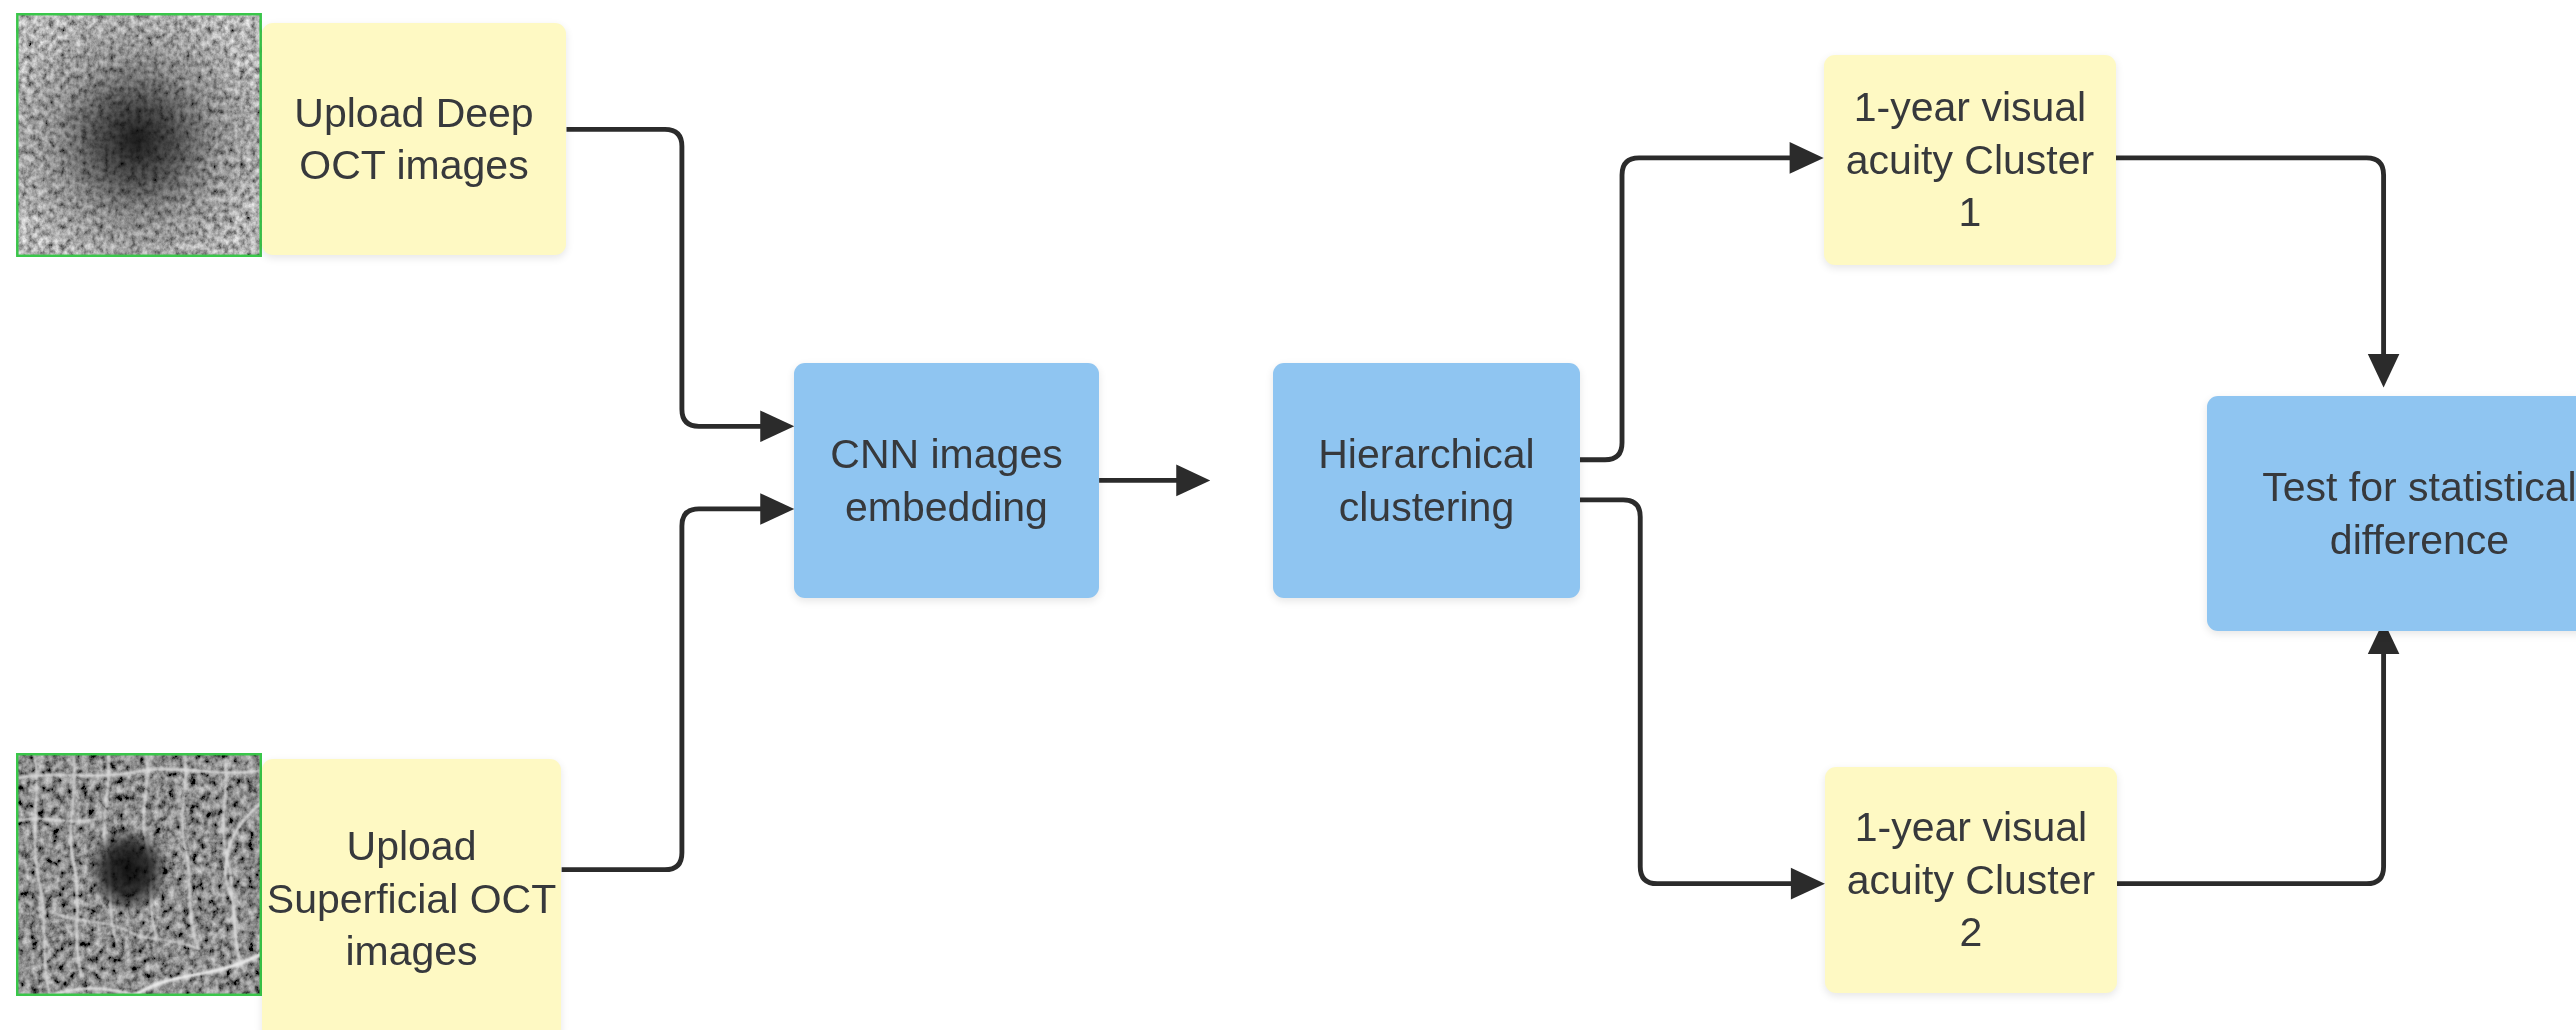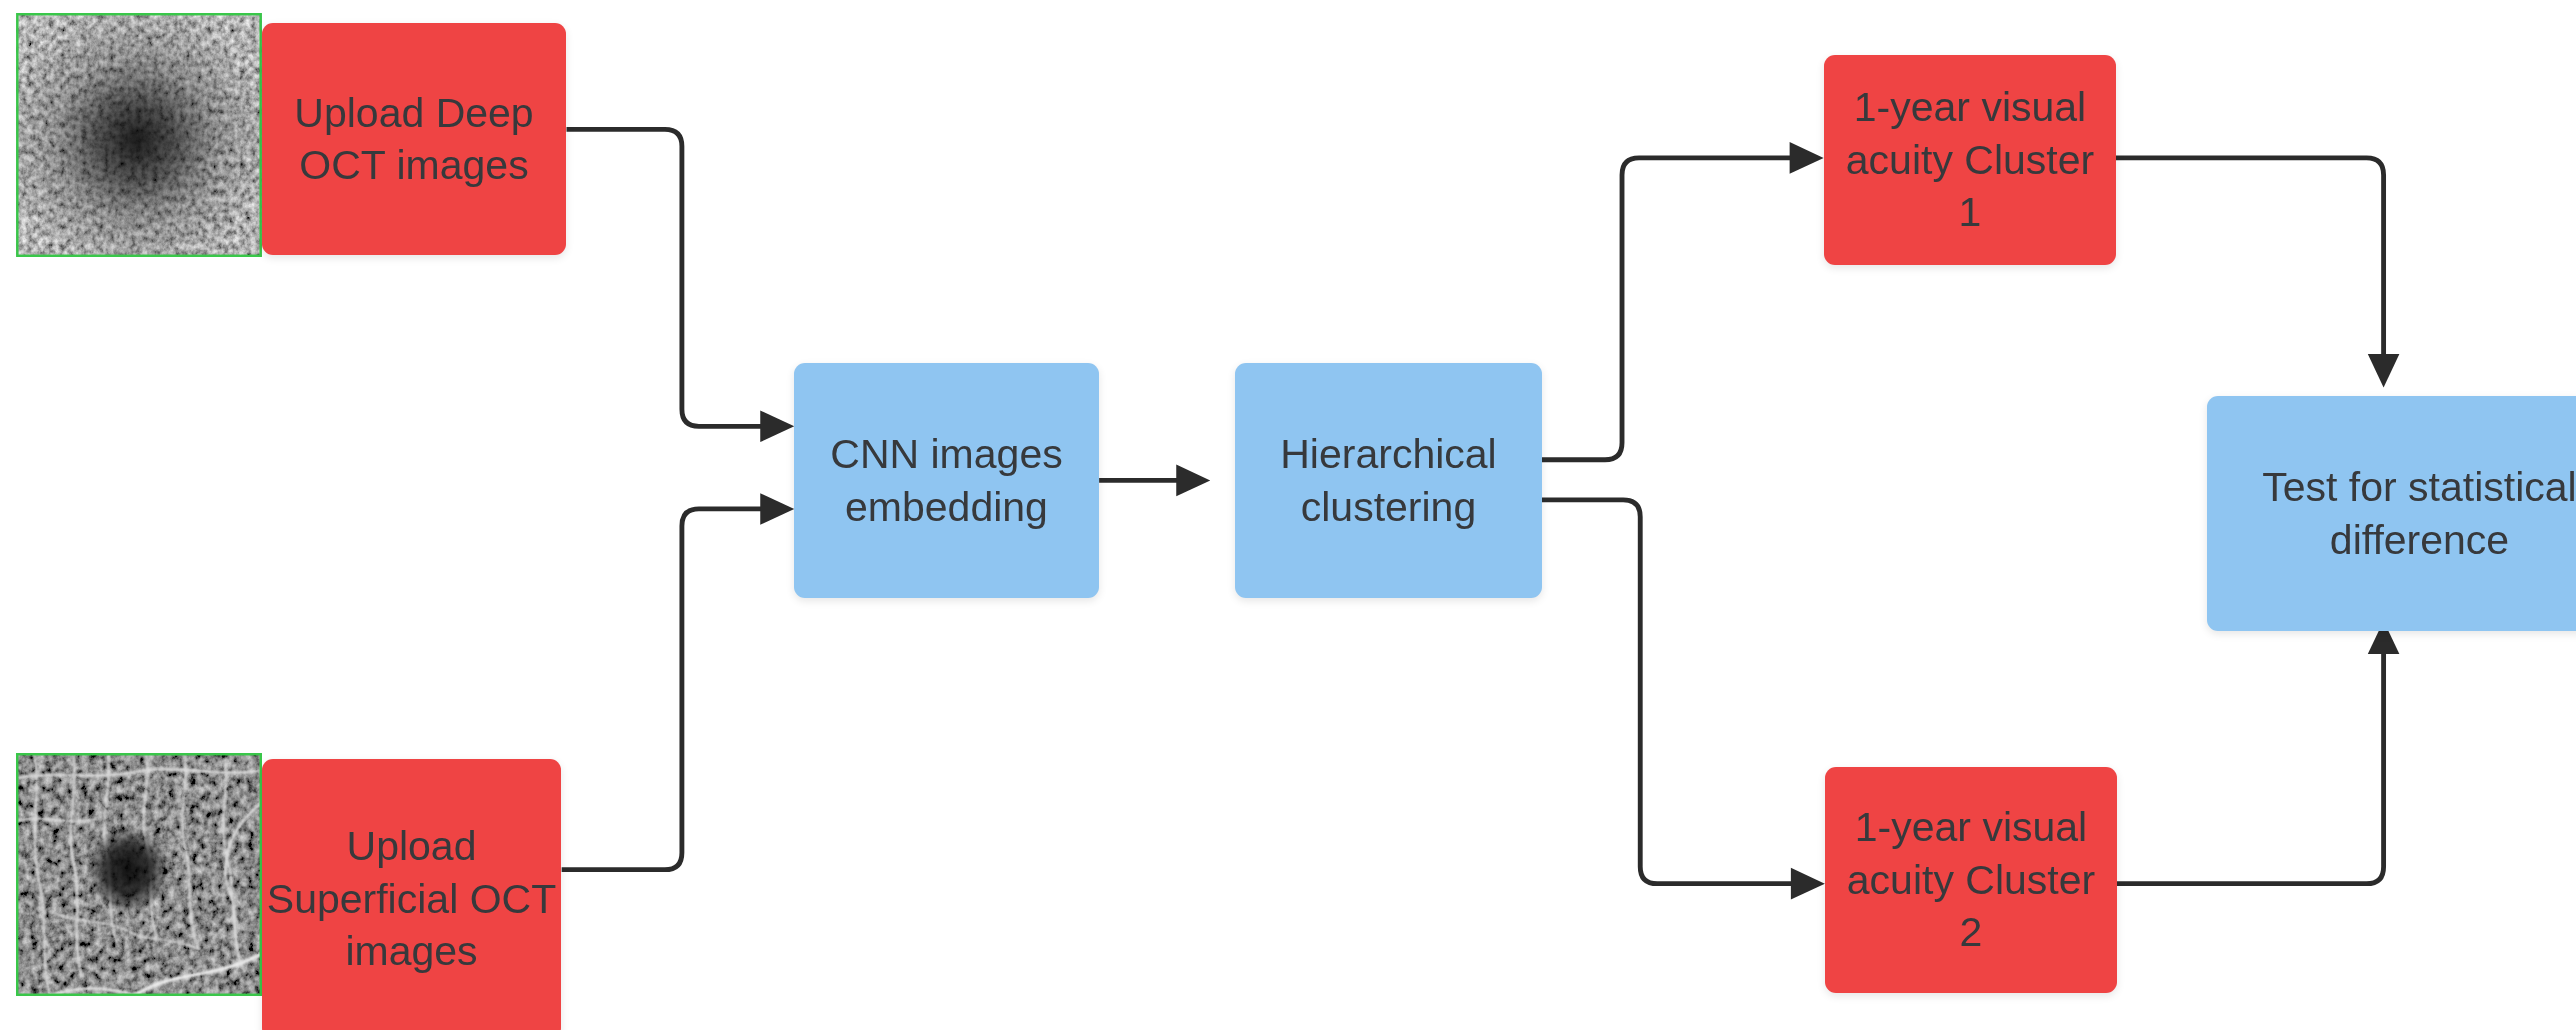--- a/index.html
+++ b/index.html
@@ -7,21 +7,21 @@
     position:relative;width:2576px;height:1030px;background:#ffffff;
     font-family:"Liberation Sans",sans-serif;overflow:hidden;
   }
   .node{
     position:absolute;border-radius:11px;
     display:flex;align-items:center;justify-content:center;
     text-align:center;color:#37393c;font-size:41px;line-height:1.28;
     box-shadow:0 3px 8.5px rgba(0,0,0,0.10);
   }
   .node .lbl{white-space:pre-line;width:100%;}
-  .node.yellow{background:#ef4444;}
+  .node.yellow{background:#fef9c3;}
   .node.blue{background:#8FC5F1;}
   .scan{position:absolute;}
   svg.connectors{position:absolute;left:0;top:0;}
 </style>
 </head>
 <body>
 
 <div id="stage">
 
   <svg class="connectors" width="2576" height="1030" viewBox="0 0 4240 1696">
@@ -120,21 +120,21 @@
     <span class="lbl">Upload
 Superficial OCT
 images</span>
   </div>
 
   <div class="node blue" style="left:794px;top:363px;width:305px;height:235px">
     <span class="lbl">CNN images
 embedding</span>
   </div>
 
-  <div class="node blue" style="left:1235px;top:363px;width:307px;height:235px">
+  <div class="node blue" style="left:1273px;top:363px;width:307px;height:235px">
     <span class="lbl">Hierarchical
 clustering</span>
   </div>
 
   <div class="node yellow" style="left:1824px;top:55px;width:292px;height:210px">
     <span class="lbl">1-year visual
 acuity Cluster
 1</span>
   </div>
 

